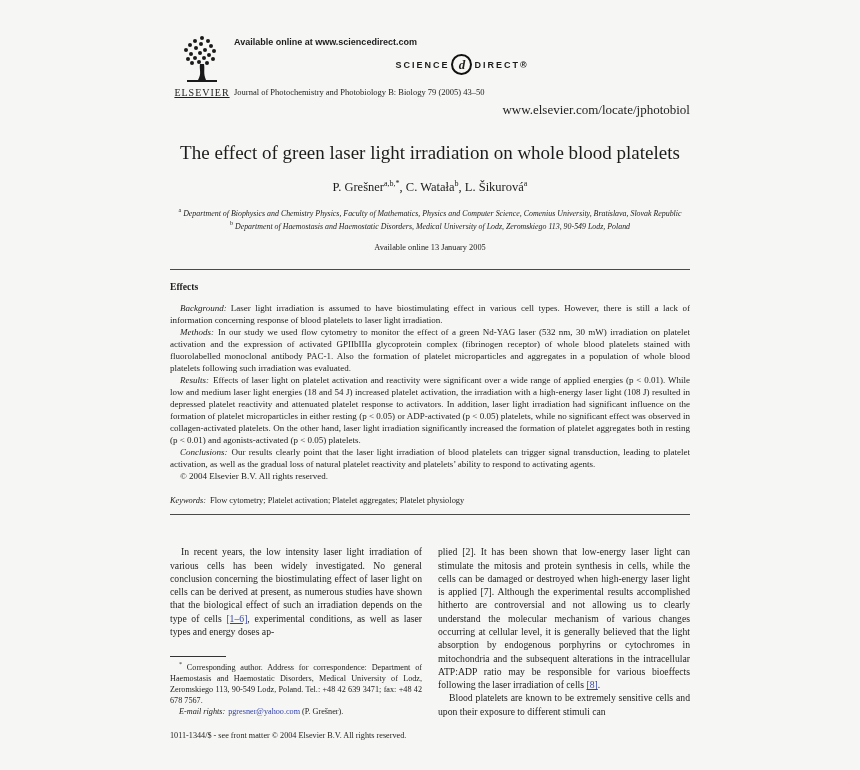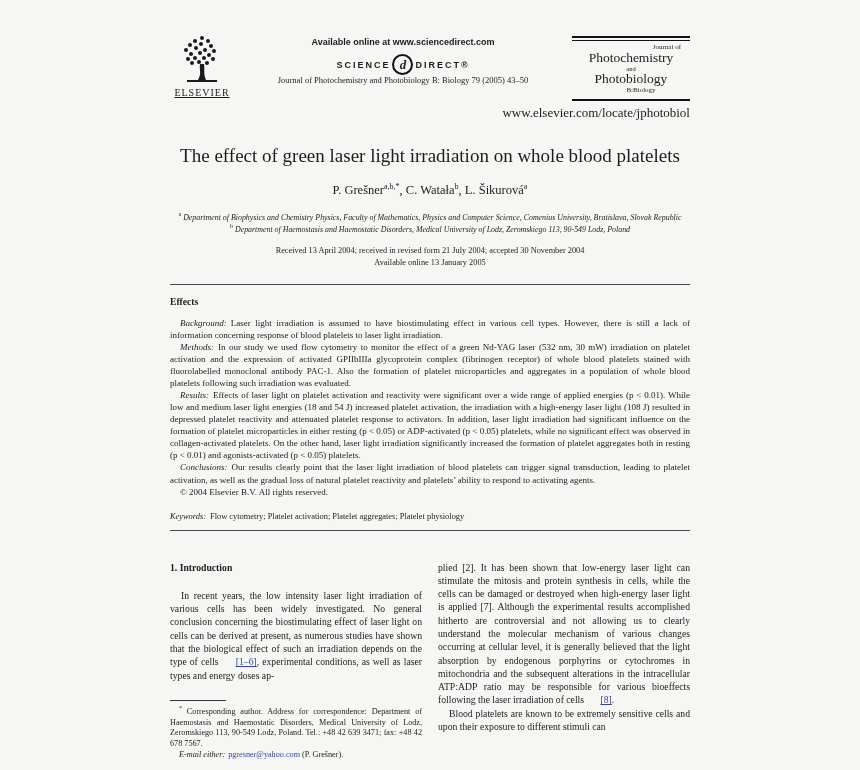--- a/index.html
+++ b/index.html
@@ -8,29 +8,29 @@
     background:#f6f6f4;color:#1c1c1c;
     font-family:"Liberation Serif", serif;
   }
   .page{width:520px;margin:0 auto;padding-top:34px;position:relative;}
 
   
   .header{display:flex;align-items:flex-start;}
   .elsevier{width:64px;text-align:center;flex:none;text-decoration:underline;}
   .elsevier svg{display:block;margin:0 auto;}
   .elsevier-label{font-size:10px;letter-spacing:1px;margin-top:1px;}
-  .header-center{flex:1;text-align:center;padding-top:3px;}
+  .header-center{flex:1;text-align:left;padding-top:3px;}
   .available{font-family:"Liberation Sans",sans-serif;font-weight:bold;font-size:9px;}
   .sd-logo{margin-top:7px;display:flex;justify-content:center;align-items:center;font-family:"Liberation Sans",sans-serif;font-weight:bold;}
   .sd-science{font-size:9px;letter-spacing:2px;}
   .sd-at{width:17px;height:17px;border:2px solid #111;border-radius:50%;margin:0 2px;
          display:flex;align-items:center;justify-content:center;
          font-family:"Liberation Serif",serif;font-style:italic;font-size:13px;font-weight:bold;}
   .sd-direct{font-size:9px;letter-spacing:2px;}
-  .journal-line{font-size:8.5px;color:#222;}
+  .journal-line{margin-top:12px;font-size:8.5px;color:#222;}
   .journal-box{width:118px;flex:none;margin-top:2px;}
   .jb-top{border-top:2px solid #111;}
   .jb-inner{border-top:1px solid #111;margin-top:2px;border-bottom:2px solid #111;padding:2px 3px 5px;}
   .jb-l1{font-size:7px;text-align:right;padding-right:6px;}
   .jb-l2{font-size:13.5px;text-align:center;line-height:1.05;}
   .jb-l3{font-size:6.5px;text-align:center;}
   .jb-l4{font-size:13.5px;text-align:center;line-height:1.05;}
   .jb-l5{font-size:7px;text-align:center;padding-left:20px;}
   .website{text-align:right;font-size:13px;margin-top:4px;}
 
@@ -55,21 +55,21 @@
   .copyright{margin:0;font-size:9px;line-height:1.34;text-indent:0;}
   .keywords{margin-top:14px;font-size:8.4px;}
   .kw-label{font-style:italic;margin-right:4px;}
 
   
   .columns{margin-top:30px;display:flex;gap:16px;}
   .col{width:252px;font-size:9.7px;line-height:1.37;text-align:justify;}
   .sec-heading{font-weight:bold;font-size:9.7px;margin:0 0 15px 0;}
   .col p{margin:0;}
   .indent{text-indent:11px;}
-  a.cite{color:#3342a8;text-decoration:underline;cursor:pointer;margin-left:14px;}
+  a.cite{color:#3342a8;text-decoration:underline;cursor:pointer;}
 
   
   .footnote{margin-top:18px;font-size:8.2px;line-height:1.33;text-align:justify;}
   .fn-divider{width:56px;border-top:1px solid #333;margin:0 0 4px 0;}
   .fn-text{text-indent:9px;}
   .fn-marker{font-size:6px;}
   .fn-email{text-indent:9px;}
   .email-label{font-style:italic;margin-right:3px;}
   a.email{color:#3342a8;text-decoration:none;cursor:pointer;}
   .imprint{margin-top:13px;font-size:8.2px;line-height:1.4;text-align:left;}
@@ -115,47 +115,36 @@
     <div class="header-center">
       <div class="available">Available online at www.sciencedirect.com</div>
       <div class="sd-logo">
         <span class="sd-science">SCIENCE</span>
         <span class="sd-at">d</span>
         <span class="sd-direct">DIRECT®</span>
       </div>
       <div class="journal-line">Journal of Photochemistry and Photobiology B: Biology 79 (2005) 43–50</div>
     </div>
 
-    <div class="journal-box">
-      <div class="jb-top"></div>
-      <div class="jb-inner">
-        <div class="jb-l1">Journal of</div>
-        <div class="jb-l2">Photochemistry</div>
-        <div class="jb-l3">and</div>
-        <div class="jb-l4">Photobiology</div>
-        <div class="jb-l5">B:Biology</div>
-      </div>
-    </div>
   </div>
 
   <div class="website">www.elsevier.com/locate/jphotobiol</div>
 
   <h1 class="title">The effect of green laser light irradiation on whole blood platelets</h1>
 
   <div class="authors">
     <span>P. Grešner</span><sup>a,b,*</sup><span>, </span><span>C. Watała</span><sup>b</sup><span>, </span><span>L. Šikurová</span><sup>a</sup>
   </div>
 
   <div class="affils">
     <div><sup>a</sup> <span>Department of Biophysics and Chemistry Physics, Faculty of Mathematics, Physics and Computer Science, Comenius University, Bratislava, Slovak Republic</span></div>
     <div><sup>b</sup> <span>Department of Haemostasis and Haemostatic Disorders, Medical University of Lodz, Zeromskiego 113, 90-549 Lodz, Poland</span></div>
   </div>
 
   <div class="dates">
-    <div>Received 13 April 2004; received in revised form 21 July 2004; accepted 30 November 2004</div>
     <div>Available online 13 January 2005</div>
   </div>
 
   <hr class="rule rule1">
 
   <div class="abs-heading">Effects</div>
   <div class="abstract">
     <p><i class="plabel">Background:</i><span>Laser light irradiation is assumed to have biostimulating effect in various cell types. However, there is still a lack of information concerning response of blood platelets to laser light irradiation.</span></p>
     <p><i class="plabel">Methods:</i><span>In our study we used flow cytometry to monitor the effect of a green Nd-YAG laser (532 nm, 30 mW) irradiation on platelet activation and the expression of activated GPIIbIIIa glycoprotein complex (fibrinogen receptor) of whole blood platelets stained with fluorolabelled monoclonal antibody PAC-1. Also the formation of platelet microparticles and aggregates in a population of whole blood platelets following such irradiation was evaluated.</span></p>
     <p><i class="plabel">Results:</i><span>Effects of laser light on platelet activation and reactivity were significant over a wide range of applied energies (p &lt; 0.01). While low and medium laser light energies (18 and 54 J) increased platelet activation, the irradiation with a high-energy laser light (108 J) resulted in depressed platelet reactivity and attenuated platelet response to activators. In addition, laser light irradiation had significant influence on the formation of platelet microparticles in either resting (p &lt; 0.05) or ADP-activated (p &lt; 0.05) platelets, while no significant effect was observed in collagen-activated platelets. On the other hand, laser light irradiation significantly increased the formation of platelet aggregates both in resting (p &lt; 0.01) and agonists-activated (p &lt; 0.05) platelets.</span></p>
@@ -165,27 +154,26 @@
 
   <div class="keywords">
     <i class="kw-label">Keywords:</i><span>Flow cytometry; Platelet activation; Platelet aggregates; Platelet physiology</span>
   </div>
 
   <hr class="rule rule2">
 
   <div class="columns">
 
     <div class="col">
-      <h2 class="sec-heading">1. Introduction</h2>
       <p class="indent"><span>In recent years, the low intensity laser light irradiation of various cells has been widely investigated. No general conclusion concerning the biostimulating effect of laser light on cells can be derived at present, as numerous studies have shown that the biological effect of such an irradiation depends on the type of cells </span><a class="cite">[1–6]</a><span>, experimental conditions, as well as laser types and energy doses ap-</span></p>
 
       <div class="footnote">
         <div class="fn-divider"></div>
         <div class="fn-text"><sup class="fn-marker">*</sup> <span>Corresponding author. Address for correspondence: Department of Haemostasis and Haemostatic Disorders, Medical University of Lodz, Zeromskiego 113, 90-549 Lodz, Poland. Tel.: +48 42 639 3471; fax: +48 42 678 7567.</span></div>
-        <div class="fn-email"><i class="email-label">E-mail either:</i><a class="email">pgresner@yahoo.com</a><span> (P. Grešner).</span></div>
+        <div class="fn-email"><i class="email-label">E-mail rights:</i><a class="email">pgresner@yahoo.com</a><span> (P. Grešner).</span></div>
       </div>
 
       <div class="imprint">
         <div>1011-1344/$ - see front matter © 2004 Elsevier B.V. All rights reserved.</div>
 
       </div>
     </div>
 
     <div class="col">
       <p><span>plied [2]. It has been shown that low-energy laser light can stimulate the mitosis and protein synthesis in cells, while the cells can be damaged or destroyed when high-energy laser light is applied [7]. Although the experimental results accomplished hitherto are controversial and not allowing us to clearly understand the molecular mechanism of various changes occurring at cellular level, it is generally believed that the light absorption by endogenous porphyrins or cytochromes in mitochondria and the subsequent alterations in the intracellular ATP:ADP ratio may be responsible for various bioeffects following the laser irradiation of cells </span><a class="cite">[8]</a><span>.</span></p>

